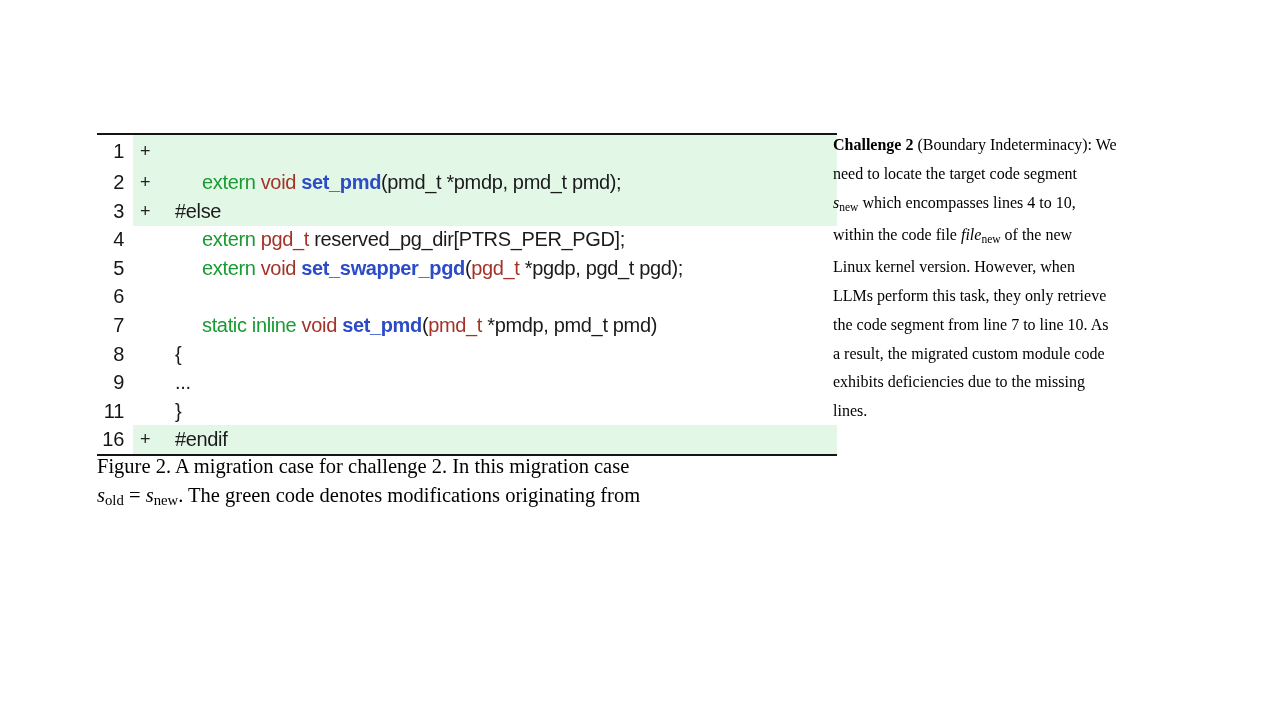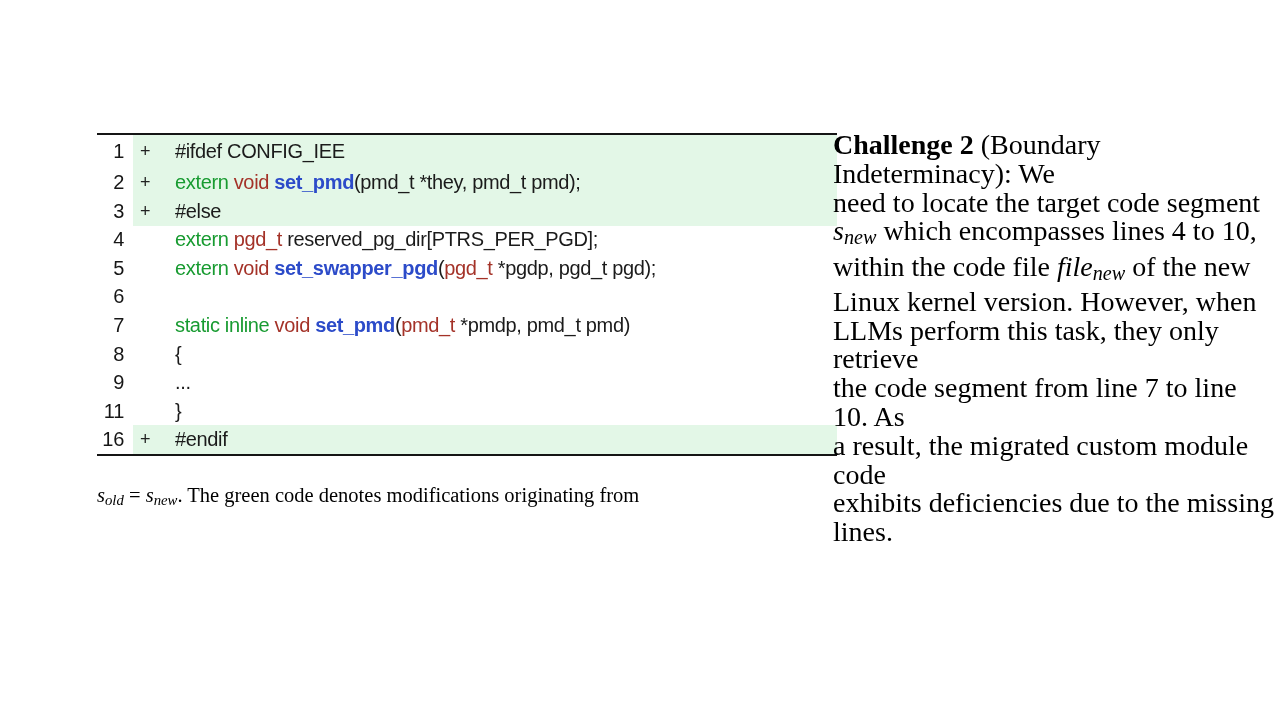--- a/index.html
+++ b/index.html
@@ -25,58 +25,57 @@
     display:flex; align-items:center; justify-content:flex-end;
   }
   .row-body {
     flex:1; display:flex; align-items:center; align-self:stretch;
     padding-left:7px; background:#ffffff;
   }
   .code-row.added .row-body { background:var(--added-bg); }
   .plus { width:35px; flex:0 0 35px; font-size:18px; color:#222; }
   .code-text { font-size:20px; letter-spacing:-0.35px; white-space:pre; color:var(--code-black); }
   .tok-p { color:var(--code-black); }
-  .tok-g { color:var(--keyword-green); }
+  .tok-g { color:var(--keyword-green);margin-left:27px; }
   .tok-r { color:var(--type-red); }
   .tok-b { color:var(--func-blue);font-weight:bold; }
 
   
   .caption {
     position:absolute; left:97px; top:452px; width:690px;
     font-size:20.5px; line-height:29.4px; margin:0;
   }
 
   
   .challenge {
     position:absolute; left:833px; top:131px; width:445px;
-    font-size:28px; line-height:28.8px;
+    font-size:16px; line-height:28.8px;
   }
 
   
   .b { font-weight:bold; }
   .i { font-style:italic; }
-  .isub { font-style:italic; font-size:0.72em; vertical-align:-0.22em; letter-spacing:0; }
+  .isub { font-size:0.72em; vertical-align:-0.22em; letter-spacing:0; }
 </style>
 </head>
 <body style="--keyword-green: #189b31; --type-red: #a43228; --func-blue: #2c4bc9; --code-black: #1b1b1b; --added-bg: #e3f7e7;">
 
 <figure class="code-figure">
   <div>
       <div class="code-row added">
         <div class="ln">1</div>
         <div class="row-body">
           <div class="plus">+</div>
-          <div class="code-text"><span class="tok-p">#ifdef CONFIG_IEE</span></div>
         </div>
       </div>
       <div class="code-row added">
         <div class="ln">2</div>
         <div class="row-body">
           <div class="plus">+</div>
-          <div class="code-text"><span class="tok-g">extern</span><span class="tok-p"> </span><span class="tok-r">void</span><span class="tok-p"> </span><span class="tok-b">set_pmd</span><span class="tok-p">(pmd_t *they, pmd_t pmd);</span></div>
+          <div class="code-text"><span class="tok-g">extern</span><span class="tok-p"> </span><span class="tok-r">void</span><span class="tok-p"> </span><span class="tok-b">set_pmd</span><span class="tok-p">(pmd_t *pmdp, pmd_t pmd);</span></div>
         </div>
       </div>
       <div class="code-row added">
         <div class="ln">3</div>
         <div class="row-body">
           <div class="plus">+</div>
           <div class="code-text"><span class="tok-p">#else</span></div>
         </div>
       </div>
       <div class="code-row">
@@ -131,15 +130,15 @@
       <div class="code-row added">
         <div class="ln">16</div>
         <div class="row-body">
           <div class="plus">+</div>
           <div class="code-text"><span class="tok-p">#endif</span></div>
         </div>
       </div>
     </div>
 </figure>
 
-<p class="caption"><br><span class="i">s</span><span class="isub">old</span><span> = </span><span class="i">s</span><span class="isub">new</span><span>. The green code denotes modifications originating from</span><br></p>
+<p class="caption"><span>Figure 2. A migration case for challenge 2. In this migration case</span><br><span class="i">s</span><span class="isub">old</span><span> = </span><span class="i">s</span><span class="isub">new</span><span>. The green code denotes modifications originating from</span><br></p>
 
 <div class="challenge"><span class="b">Challenge 2</span><span> (Boundary Indeterminacy): We</span><br><span>need to locate the target code segment</span><br><span class="i">s</span><span class="isub">new</span><span> which encompasses lines 4 to 10,</span><br><span>within the code file </span><span class="i">file</span><span class="isub">new</span><span>  of the new</span><br><span>Linux kernel version. However, when</span><br><span>LLMs perform this task, they only retrieve</span><br><span>the code segment from line 7 to line 10. As</span><br><span>a result, the migrated custom module code</span><br><span>exhibits deficiencies due to the missing</span><br><span>lines.</span></div>
 
 </body></html>

